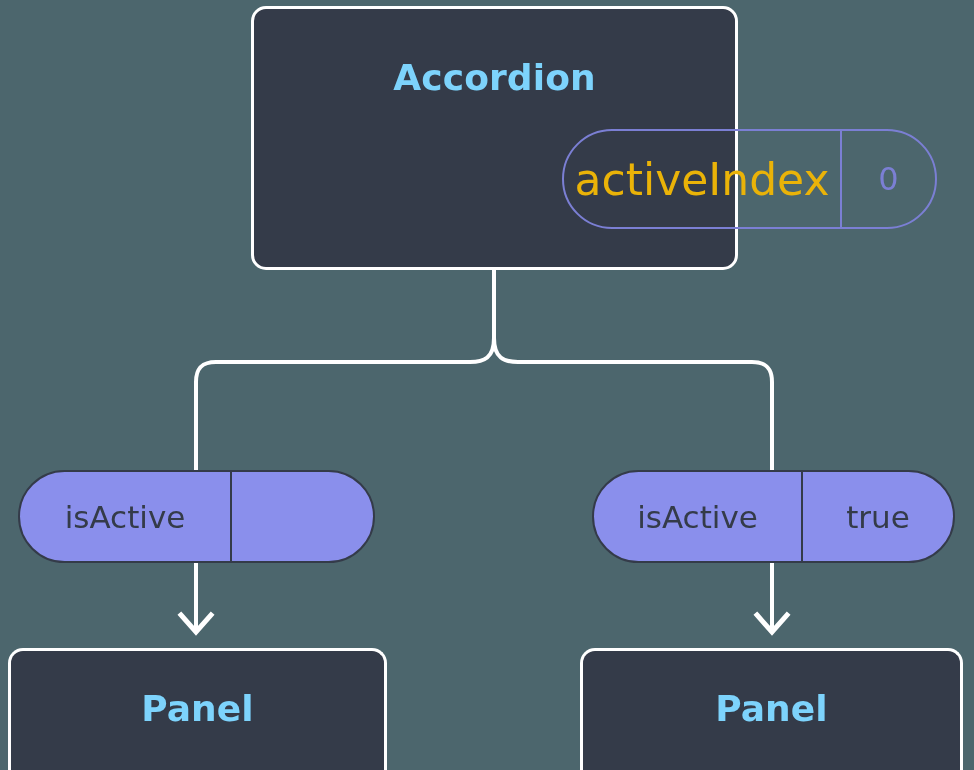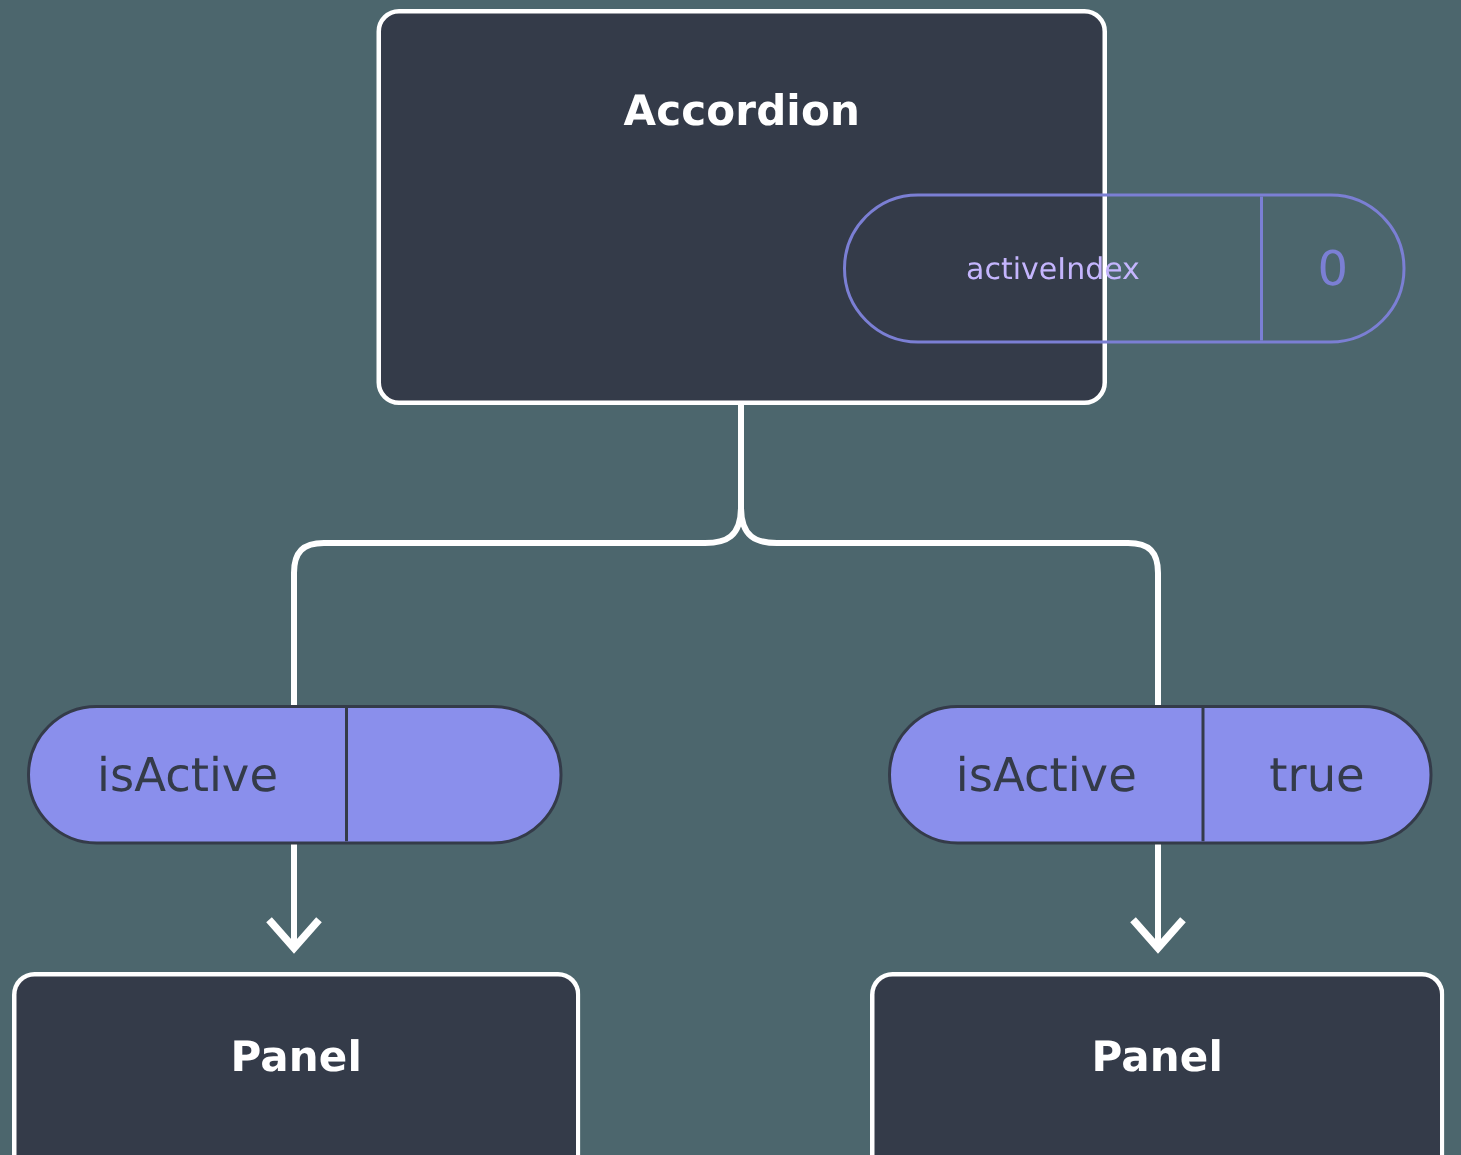--- a/index.html
+++ b/index.html
@@ -40,22 +40,22 @@
     top: 6px;
     width: 487px;
     height: 264px;
   }
 
   .card-title {
     position: absolute;
     left: 0;
     right: 0;
     text-align: center;
-    color: #ffffff;
-    font-size: 28px;
+    color: #7dd3fc;
+    font-size: 36px;
     font-weight: 700;
     letter-spacing: 0.1px;
     white-space: nowrap;
   }
 
   #accordion-card .card-title {
     top: 48px;
   }
 
   
@@ -70,22 +70,22 @@
     box-sizing: border-box;
     display: flex;
     align-items: stretch;
     background: transparent;
   }
   #activeindex-pill .pill-key {
     flex: 0 0 278px;
     display: flex;
     align-items: center;
     justify-content: center;
-    color: #c4b5fd;
-    font-size: 20px;
+    color: #eab308;
+    font-size: 44px;
     border-right: 2px solid #7b7fd4;
     box-sizing: border-box;
   }
   #activeindex-pill .pill-val {
     flex: 1 1 auto;
     display: flex;
     align-items: center;
     justify-content: center;
     color: #7b7fd4;
     font-size: 32px;

